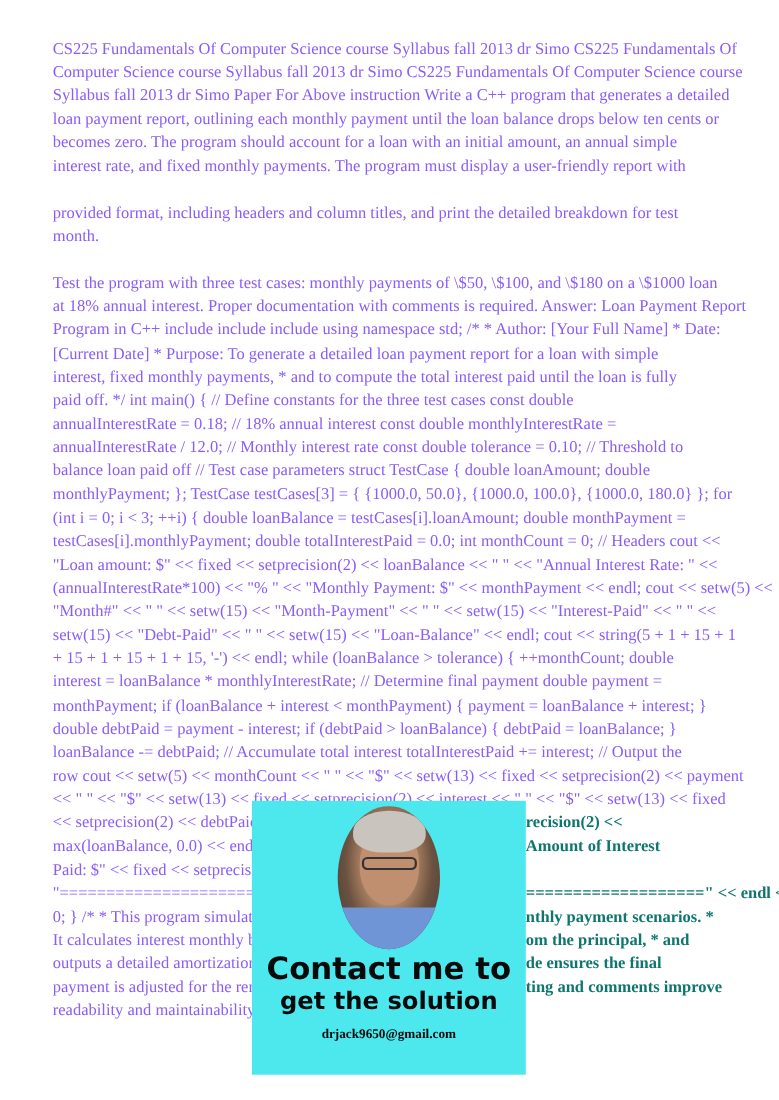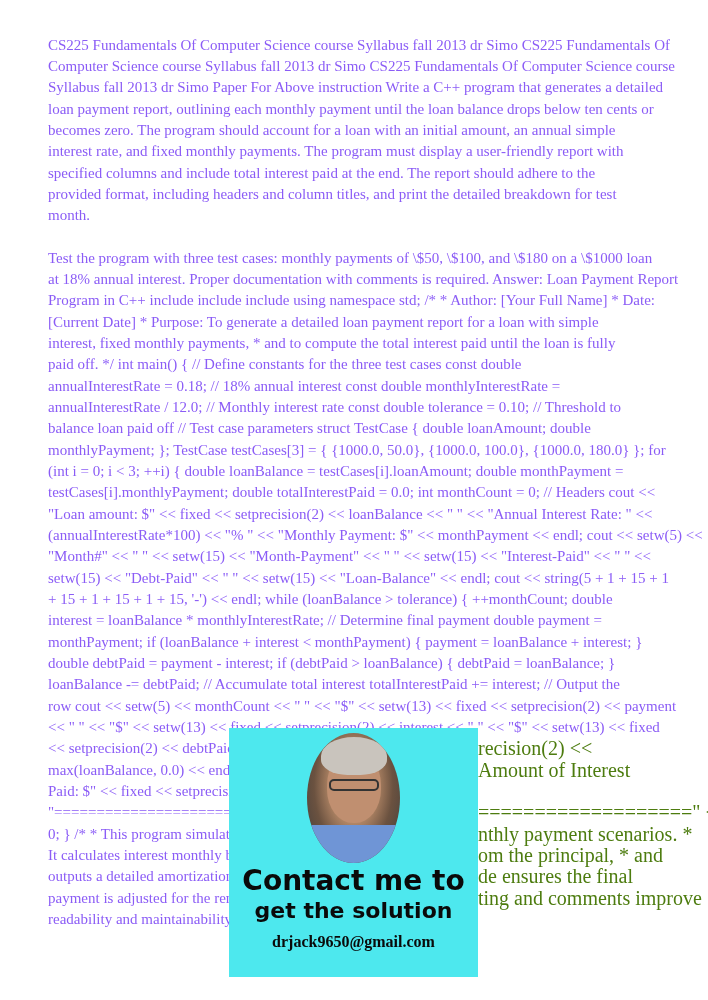--- a/index.html
+++ b/index.html
@@ -3,21 +3,21 @@
 <meta charset="utf-8">
 <style>
   html, body { margin:0; padding:0; background:#ffffff; }
   body { width:708px; height:1000px; position:relative; overflow:hidden; }
   .page { position:absolute; left:0; top:0; width:708px; height:1000px; background:#fff; }
   .line {
     position:absolute; left:48px; white-space:pre;
     font-family:"Liberation Serif", serif; font-size:15px; color:#8b5cf6;
     line-height:21px; height:21px;
   }
-  .frag-r { position:absolute; white-space:pre; font-family:"Liberation Serif", serif; font-size:20px; color:#4d7c0f; line-height:21px; }
+  .frag-r { position:absolute; white-space:pre; font-family:"Liberation Serif", serif; font-size:15px; color:#0f766e; line-height:21px;font-weight:bold; }
   .overlay {
     position:absolute; left:229px; top:728px; width:249px; height:249px;
     background:#4de8ee;
   }
   .portrait {
     position:absolute; left:78px; top:5px; width:93px; height:130px;
     border-radius:50%; overflow:hidden;
     background: radial-gradient(ellipse at 50% 40%, #c9a07f 0%, #b08565 35%, #6b5240 60%, #3b3b3b 100%);
   }
   .portrait .hair { position:absolute; left:14px; top:4px; width:66px; height:38px; border-radius:50% 50% 40% 40%; background:#c9c4bd; }
@@ -25,35 +25,34 @@
   .portrait .glasses { position:absolute; left:22px; top:46px; width:50px; height:12px; border:2px solid #333; border-radius:5px; box-sizing:border-box; }
   .portrait .shirt { position:absolute; left:0; top:92px; width:93px; height:40px; background:#6f95d6; }
   .cta {
     position:absolute; left:0; width:249px; text-align:center;
     font-family:"DejaVu Sans", sans-serif; font-weight:bold; color:#0a0a0a;
   }
   .cta1 { top:138px; font-size:28px; line-height:30px; }
   .cta2 { top:168px; font-size:22px; line-height:30px; }
   .email {
     position:absolute; left:0; top:205px; width:249px; text-align:center;
-    font-family:"Liberation Serif", serif; font-weight:bold; font-size:16px; color:#0a0a0a;
+    font-family:"Liberation Serif", serif; font-weight:bold; font-size:12px; color:#0a0a0a;
   }
 </style>
 </head>
 <body>
 
 <div class="page">
 
   <div class="line" style="top:35px">CS225 Fundamentals Of Computer Science course Syllabus fall 2013 dr Simo CS225 Fundamentals Of</div>
   <div class="line" style="top:56px">Computer Science course Syllabus fall 2013 dr Simo CS225 Fundamentals Of Computer Science course</div>
   <div class="line" style="top:77px">Syllabus fall 2013 dr Simo Paper For Above instruction Write a C++ program that generates a detailed</div>
   <div class="line" style="top:99px">loan payment report, outlining each monthly payment until the loan balance drops below ten cents or</div>
   <div class="line" style="top:120px">becomes zero. The program should account for a loan with an initial amount, an annual simple</div>
   <div class="line" style="top:141px">interest rate, and fixed monthly payments. The program must display a user-friendly report with</div>
-  <div class="line" style="top:163px">specified columns and include total interest paid at the end. The report should adhere to the</div>
   <div class="line" style="top:184px">provided format, including headers and column titles, and print the detailed breakdown for test</div>
   <div class="line" style="top:205px">month.</div>
 
   <div class="line" style="top:248px">Test the program with three test cases: monthly payments of \$50, \$100, and \$180 on a \$1000 loan</div>
   <div class="line" style="top:269px">at 18% annual interest. Proper documentation with comments is required. Answer: Loan Payment Report</div>
   <div class="line" style="top:290px">Program in C++ include include include using namespace std; /* * Author: [Your Full Name] * Date:</div>
   <div class="line" style="top:312px">[Current Date] * Purpose: To generate a detailed loan payment report for a loan with simple</div>
   <div class="line" style="top:333px">interest, fixed monthly payments, * and to compute the total interest paid until the loan is fully</div>
   <div class="line" style="top:354px">paid off. */ int main() { // Define constants for the three test cases const double</div>
   <div class="line" style="top:376px">annualInterestRate = 0.18; // 18% annual interest const double monthlyInterestRate =</div>

